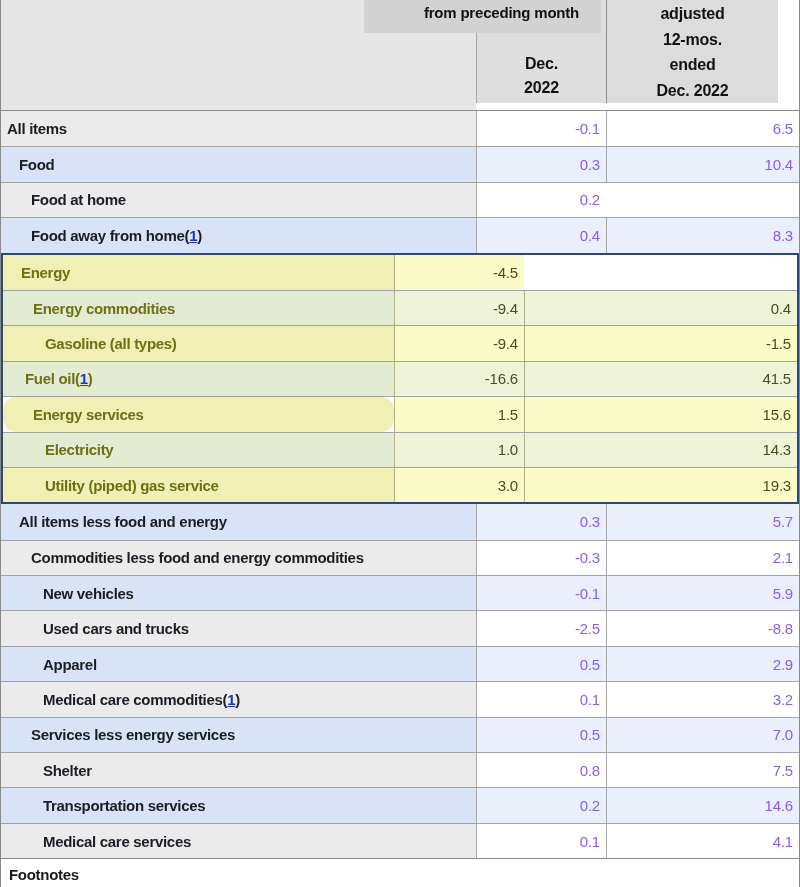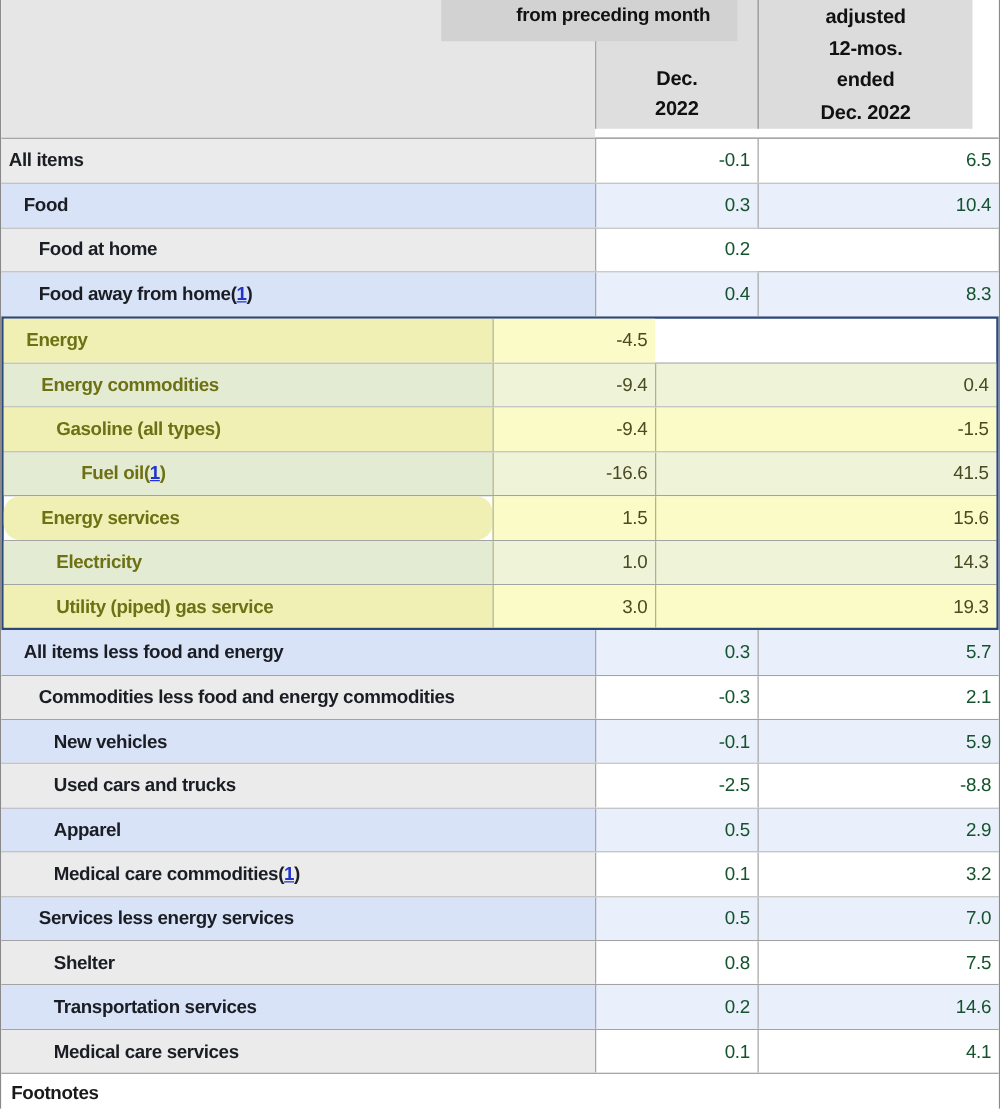--- a/index.html
+++ b/index.html
@@ -25,33 +25,33 @@
     text-align:center;font-weight:bold;font-size:16px;color:#111;
     padding-top:52px;line-height:24px;letter-spacing:-0.2px;
   }
   .hdr-yoy{
     position:absolute;left:605px;top:0;width:172px;height:103px;background:#dcdcdc;
     border-left:1px solid #8f8f8f;box-sizing:border-box;
     text-align:center;font-weight:bold;font-size:16px;color:#111;
     padding-top:1px;line-height:25.5px;letter-spacing:-0.2px;
   }
   .hdr-box{
-    position:absolute;left:352px;top:0;width:237px;height:33px;background:#d2d2d2;
+    position:absolute;left:363px;top:0;width:237px;height:33px;background:#d2d2d2;
     box-sizing:border-box;text-align:center;font-weight:bold;font-size:15px;color:#111;
     padding-top:4px;letter-spacing:-0.2px;z-index:2;padding-left:38px;
   }
   
   .row{
     display:flex;height:35.4px;box-sizing:border-box;
     border-top:1px solid #a3a3a3;
   }
   #rows > .row:first-child{border-top:none;}
   .cell{display:flex;align-items:center;box-sizing:border-box;}
   .lbl{width:475px;font-weight:bold;font-size:15px;color:#1a1d24;letter-spacing:-0.3px;}
-  .val{justify-content:flex-end;text-align:right;font-size:15px;color:#14532d;
+  .val{justify-content:flex-end;text-align:right;font-size:15px;color:#8b5cf6;
        padding-right:6px;letter-spacing:-0.2px;}
   .m1{width:130px;border-left:1px solid #a8a8a8;}
   .m12{flex:1;border-left:1px solid #a8a8a8;}
   
   .t-gray .lbl{background:#ebebeb;}
   .t-gray .val{background:#ffffff;}
   .t-blue .lbl{background:#d9e3f7;}
   .t-blue .val{background:#e9effb;}
   .t-ey .lbl{background:#f0f0b5;}
   .t-ey .val{background:#fbfbc8;}
@@ -141,21 +141,21 @@
           <div class="cell val m12">0.4</div>
         </div>
         <div class="row t-ey">
           <div class="cell lbl" style="padding-left: 42px;">
             <span>Gasoline (all types)</span>
           </div>
           <div class="cell val m1">-9.4</div>
           <div class="cell val m12">-1.5</div>
         </div>
         <div class="row t-eg">
-          <div class="cell lbl" style="padding-left: 62px;">
+          <div class="cell lbl" style="padding-left: 22px;">
             <span>Fuel oil</span>
             <span class="fn">(<span class="fn-link">1</span>)</span>
           </div>
           <div class="cell val m1">-16.6</div>
           <div class="cell val m12">41.5</div>
         </div>
         <div class="row t-ey">
           <div class="cell lbl" style="padding-left: 30px; border-radius: 13px;">
             <span>Energy services</span>
           </div>

